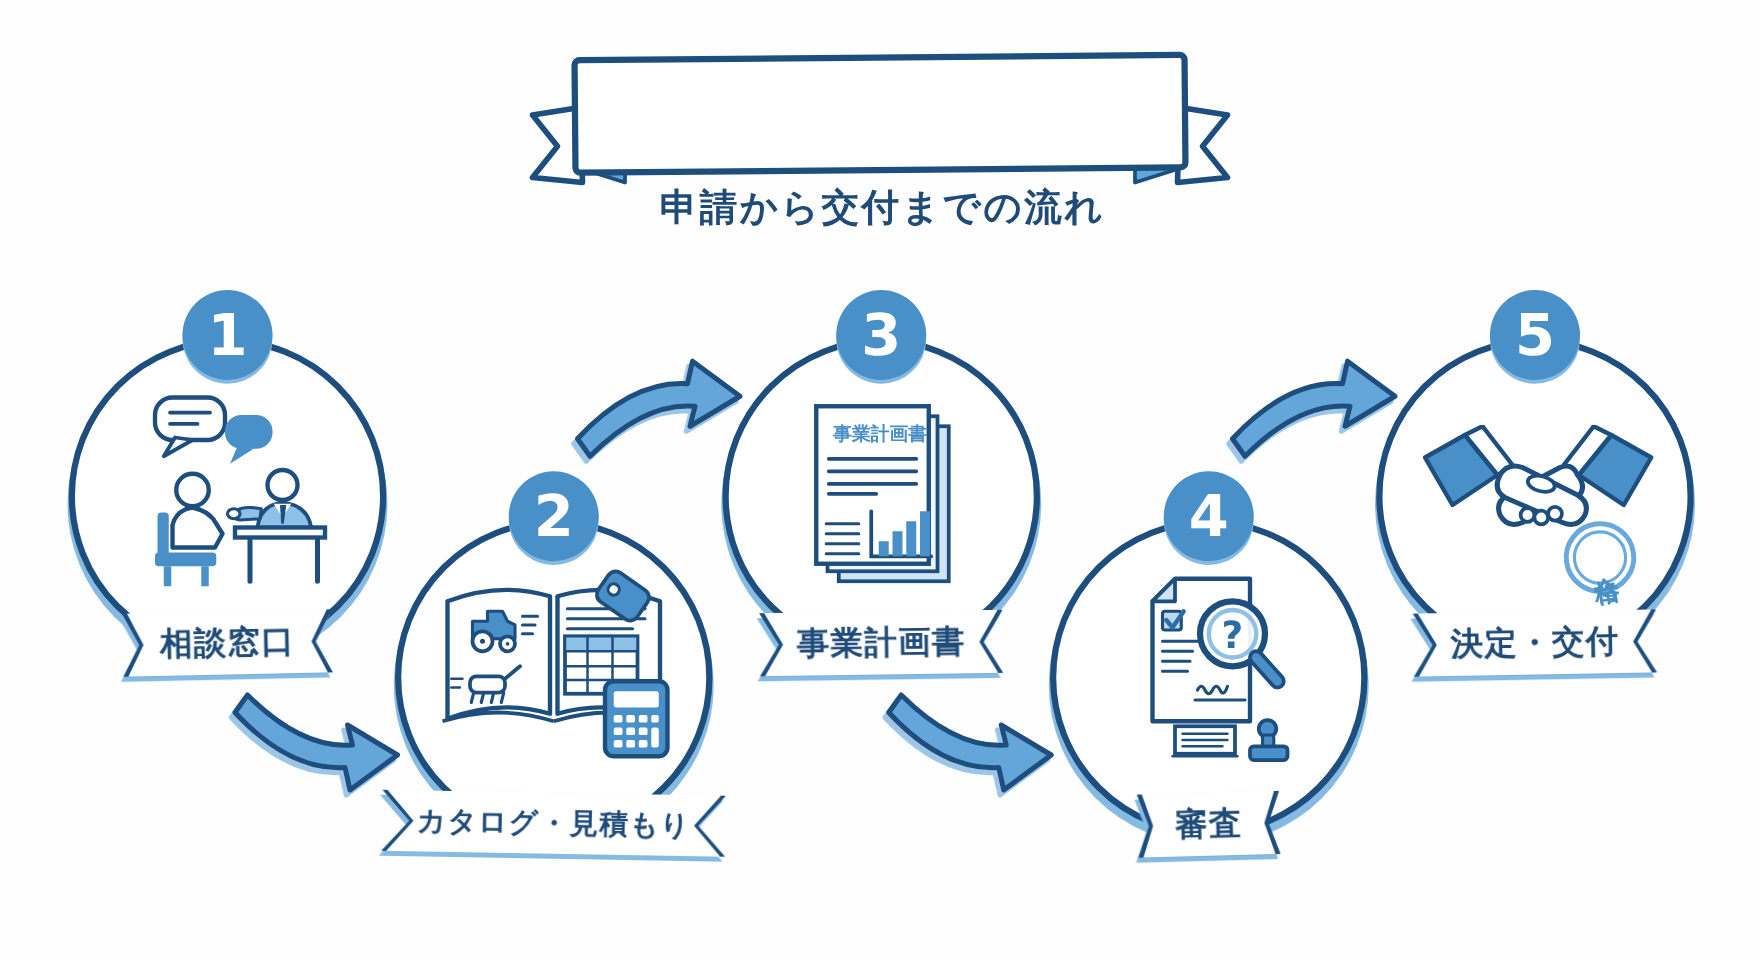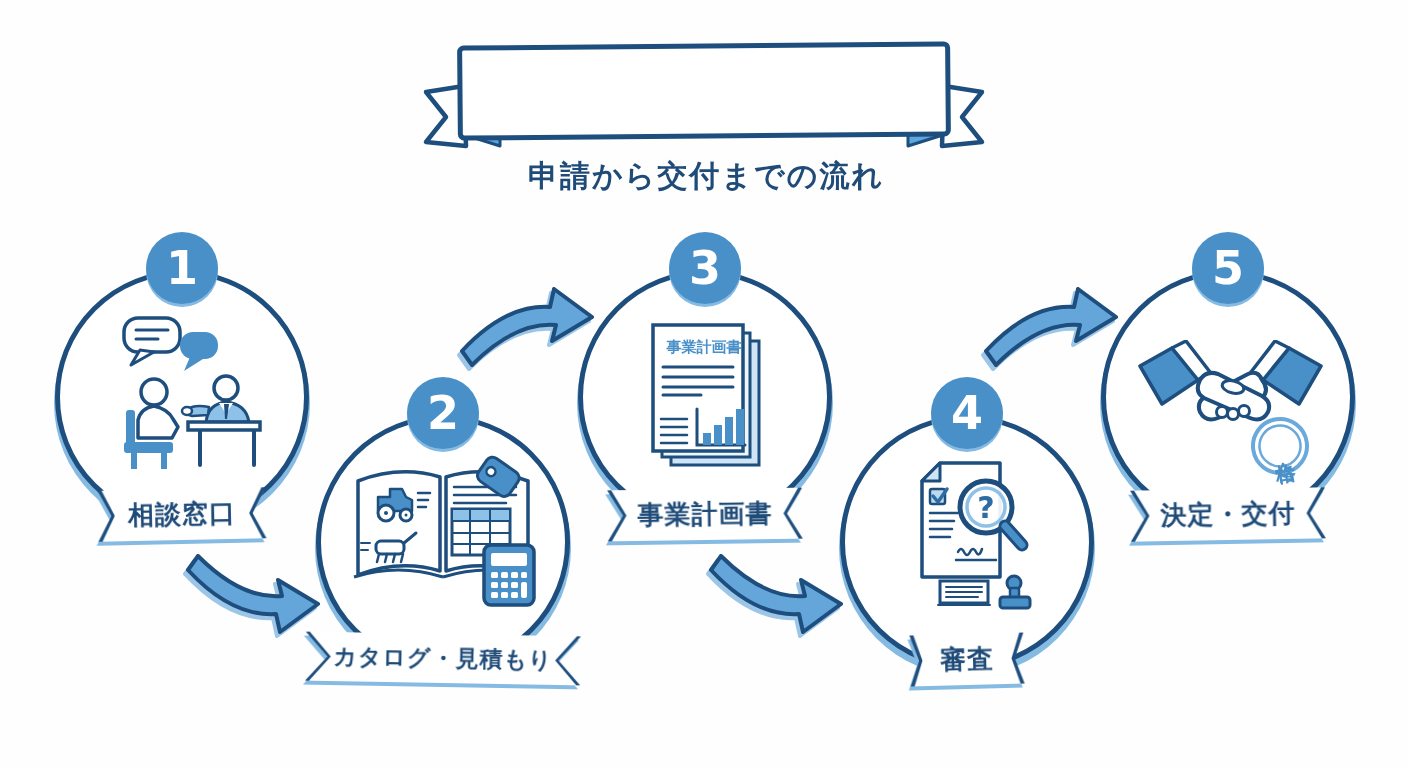--- a/index.html
+++ b/index.html
@@ -8,21 +8,21 @@
     overflow:hidden;font-family:"DejaVu Sans","Liberation Sans",sans-serif;
   }
   
   .banner-title{
     position:absolute;left:462px;top:50px;width:484px;height:88px;
     display:flex;align-items:center;justify-content:center;
     font-size:40px;font-weight:bold;color:#1f4b78;letter-spacing:1px;
     white-space:nowrap;
   }
   .subtitle{
-    position:absolute;left:706px;top:156px;transform:translateX(-50%);
+    position:absolute;left:706px;top:146px;transform:translateX(-50%);
     font-size:30px;font-weight:bold;color:#1f4b78;letter-spacing:2px;
     white-space:nowrap;
   }
   
   .circle{
     position:absolute;width:254px;height:254px;border-radius:50%;
     box-sizing:border-box;border:5px solid #1d4e7e;background:#ffffff;
     box-shadow:0 6px 0 1px #85bbe3;
   }
   

